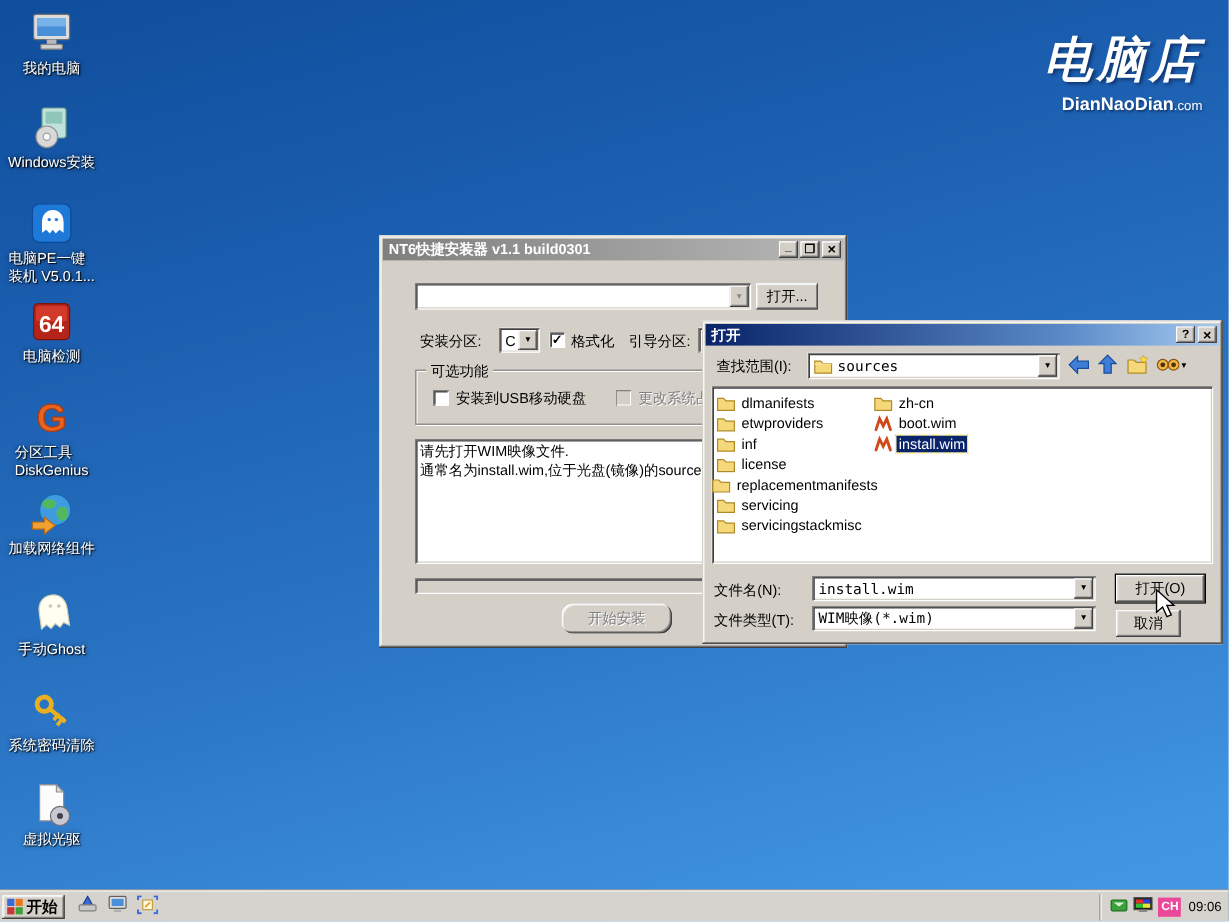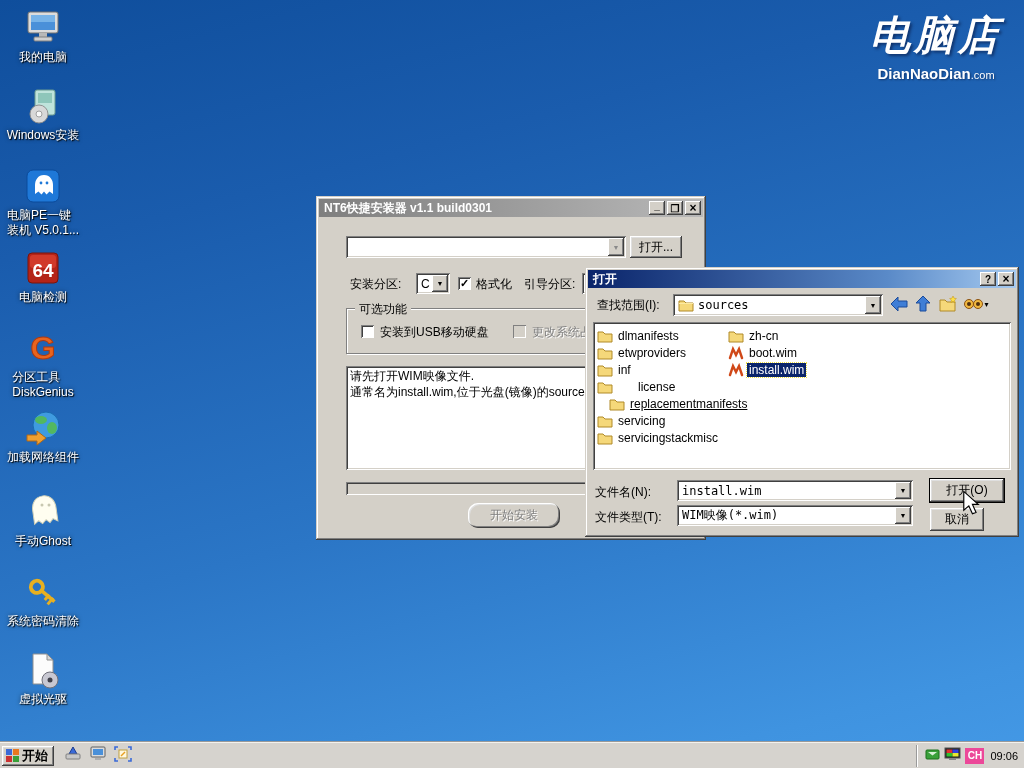--- a/index.html
+++ b/index.html
@@ -5,21 +5,21 @@
   * { margin:0; padding:0; box-sizing:border-box; }
   html,body { width:1024px; height:768px; overflow:hidden; }
   body { font-family:"Liberation Sans", sans-serif; font-size:12px; color:#000; }
 
   .desktop {
     position:relative; width:1024px; height:768px; overflow:hidden;
     background:linear-gradient(165deg,#0f4e9c 0%,#1a5cad 25%,#2b76c6 60%,#3f93e0 90%,#4499e6 100%);
   }
 
   
-  .logo { position:absolute; top:8px; right:22px; text-align:center; color:#fff; }
+  .logo { position:absolute; top:22px; right:22px; text-align:right; color:#fff; }
   .logo-title { font-size:40px; font-weight:bold; letter-spacing:4px; font-style:italic;
                 text-shadow:2px 2px 3px rgba(0,0,30,.45); }
   .logo-sub { font-size:15px; font-weight:bold; margin-top:2px; text-shadow:1px 1px 2px rgba(0,0,30,.45); }
   .logo-sub .com { font-size:11px; font-weight:normal; }
 
   
   .dicon { position:absolute; left:0; width:86px; display:flex; flex-direction:column; align-items:center; cursor:default; }
   .dicon-img { width:40px; height:40px; display:flex; align-items:center; justify-content:center; }
   .dicon-label { margin-top:2px; color:#fff; text-align:left; white-space:pre-line; line-height:1.25;
                  text-shadow:1px 1px 1px #000, 0 0 4px rgba(0,0,0,.7); }
@@ -323,27 +323,27 @@
               <path d="M1 3 h5 l2 2 h7 v8 H1 z" fill="#f5d87a" stroke="#b08a28"></path>
             </svg>
             <span class="fi-name">etwproviders</span>
           </div>
         <div class="flist-item" style="left:4px; top:39px;">
             <svg class="fi-ic" viewBox="0 0 16 14">
               <path d="M1 3 h5 l2 2 h7 v8 H1 z" fill="#f5d87a" stroke="#b08a28"></path>
             </svg>
             <span class="fi-name">inf</span>
           </div>
-        <div class="flist-item" style="left:4px; top:56px;gap:20px;">
+        <div class="flist-item" style="left:4px; top:56px;">
             <svg class="fi-ic" viewBox="0 0 16 14">
               <path d="M1 3 h5 l2 2 h7 v8 H1 z" fill="#f5d87a" stroke="#b08a28"></path>
             </svg>
             <span class="fi-name">license</span>
           </div>
-        <div class="flist-item" style="left:16px; top:73px;text-decoration:underline;">
+        <div class="flist-item" style="left:0; top:73px;">
             <svg class="fi-ic" viewBox="0 0 16 14">
               <path d="M1 3 h5 l2 2 h7 v8 H1 z" fill="#f5d87a" stroke="#b08a28"></path>
             </svg>
             <span class="fi-name">replacementmanifests</span>
           </div>
         <div class="flist-item" style="left:4px; top:90px;">
             <svg class="fi-ic" viewBox="0 0 16 14">
               <path d="M1 3 h5 l2 2 h7 v8 H1 z" fill="#f5d87a" stroke="#b08a28"></path>
             </svg>
             <span class="fi-name">servicing</span>

